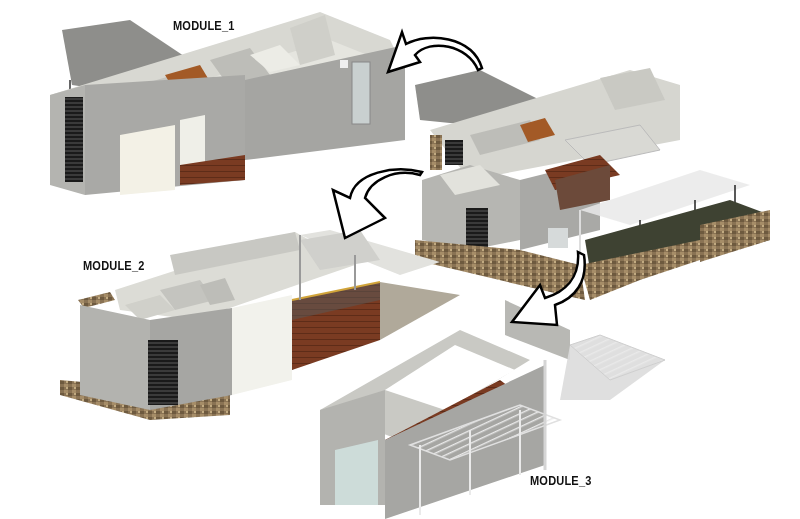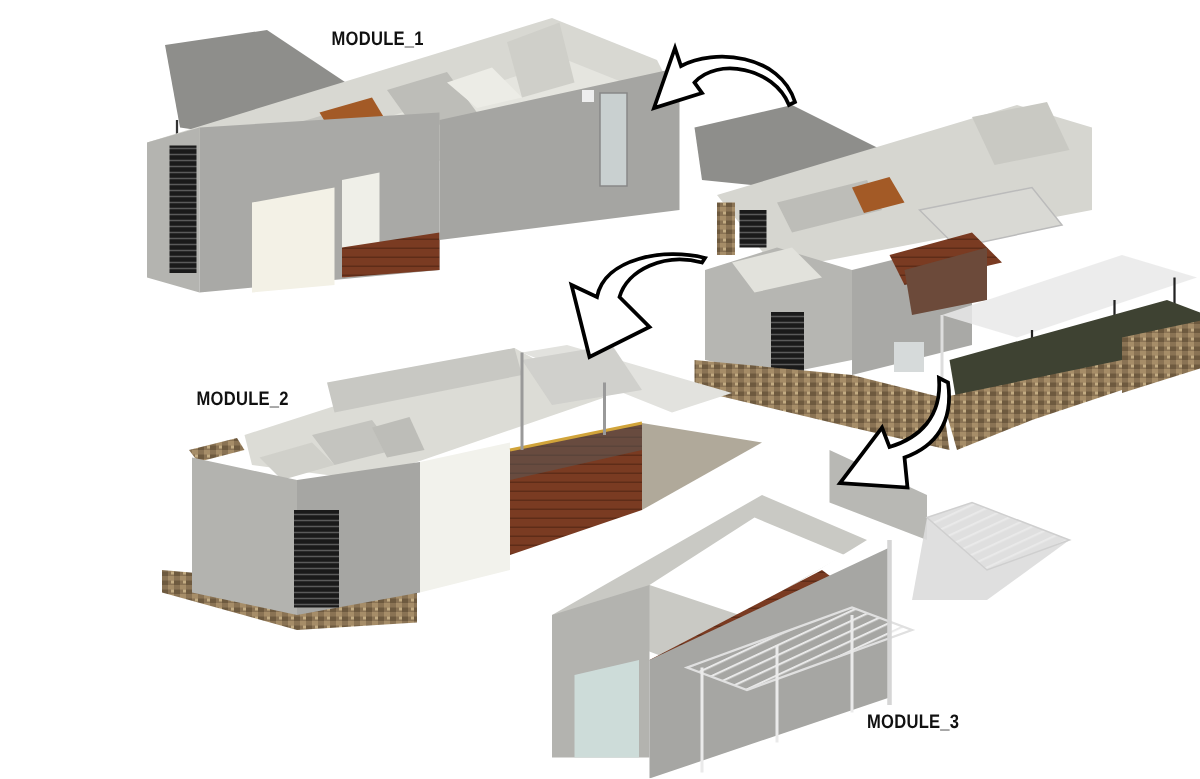--- a/index.html
+++ b/index.html
@@ -1,17 +1,17 @@
 <!DOCTYPE html>
 <html><head>
   <meta charset="utf-8">
   <style>
     html,body{margin:0;padding:0;background:#ffffff;}
     body{width:800px;height:519px;position:relative;overflow:hidden;font-family:"Liberation Sans",sans-serif;}
-    .stage{position:absolute;left:0;top:0;width:736px;height:519px;margin-left:48px;}
+    .stage{position:absolute;left:0;top:0;width:736px;height:519px;}
     .label{position:absolute;font-family:"Liberation Sans",sans-serif;font-weight:bold;font-size:13px;color:#111;letter-spacing:0.2px;transform:scaleX(0.85);transform-origin:left top;}
     svg{position:absolute;left:0;top:0;}
   </style>
 </head>
 <body>
 
 <div class="stage">
 
 <svg width="800" height="519" viewBox="0 0 800 519">
   <defs>

